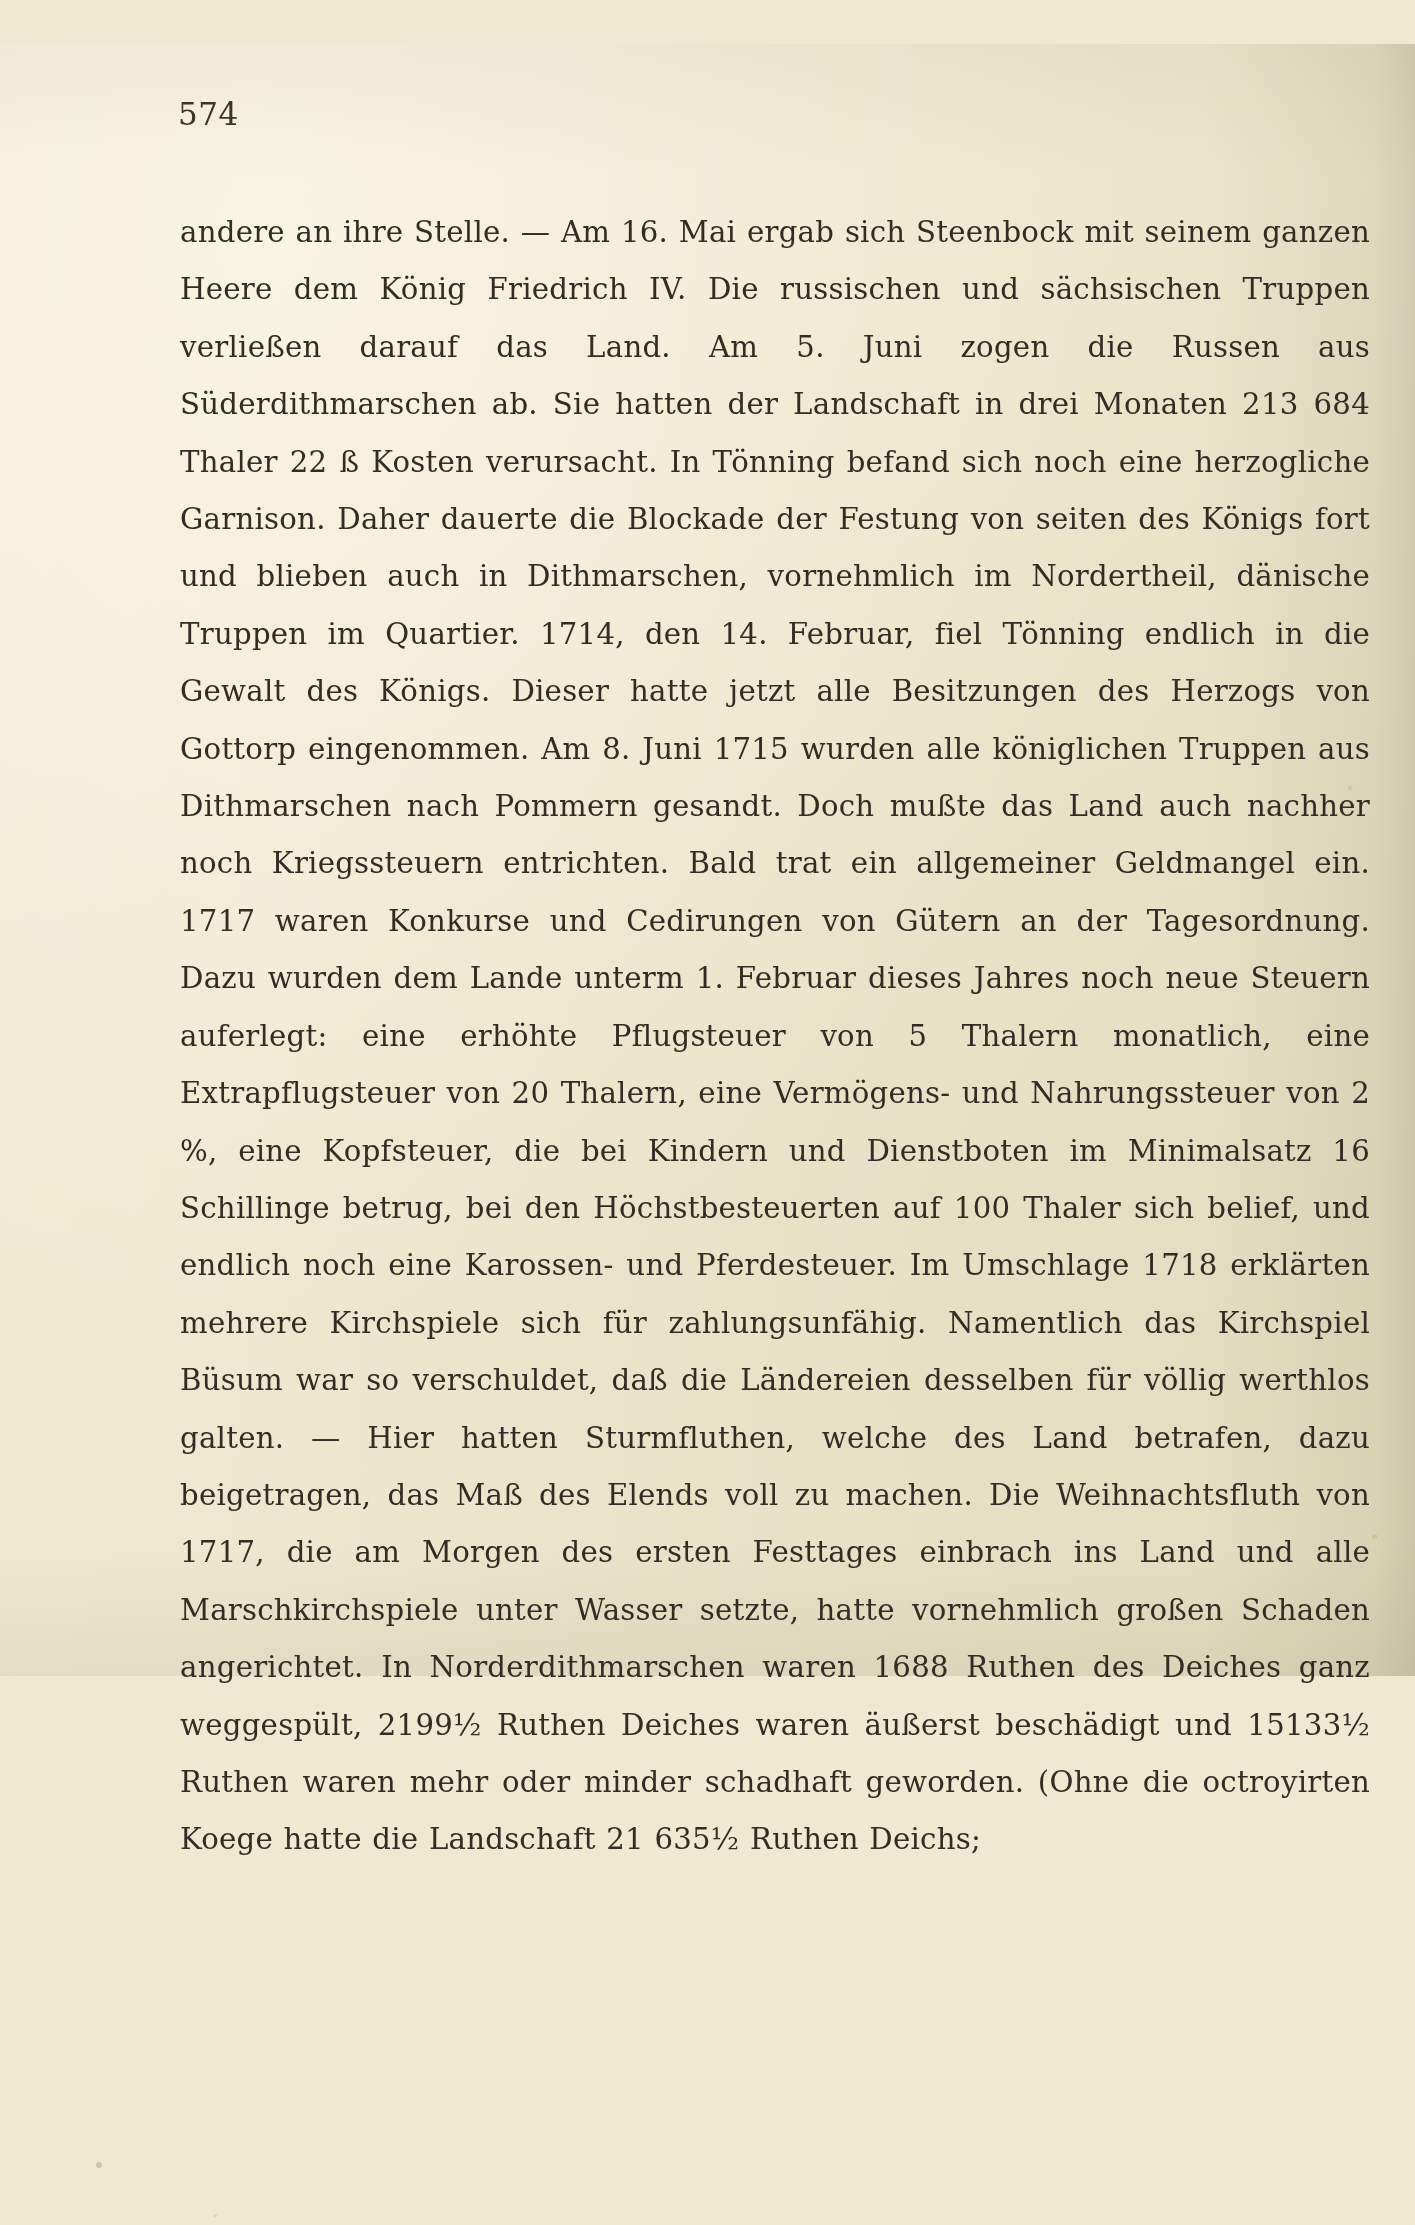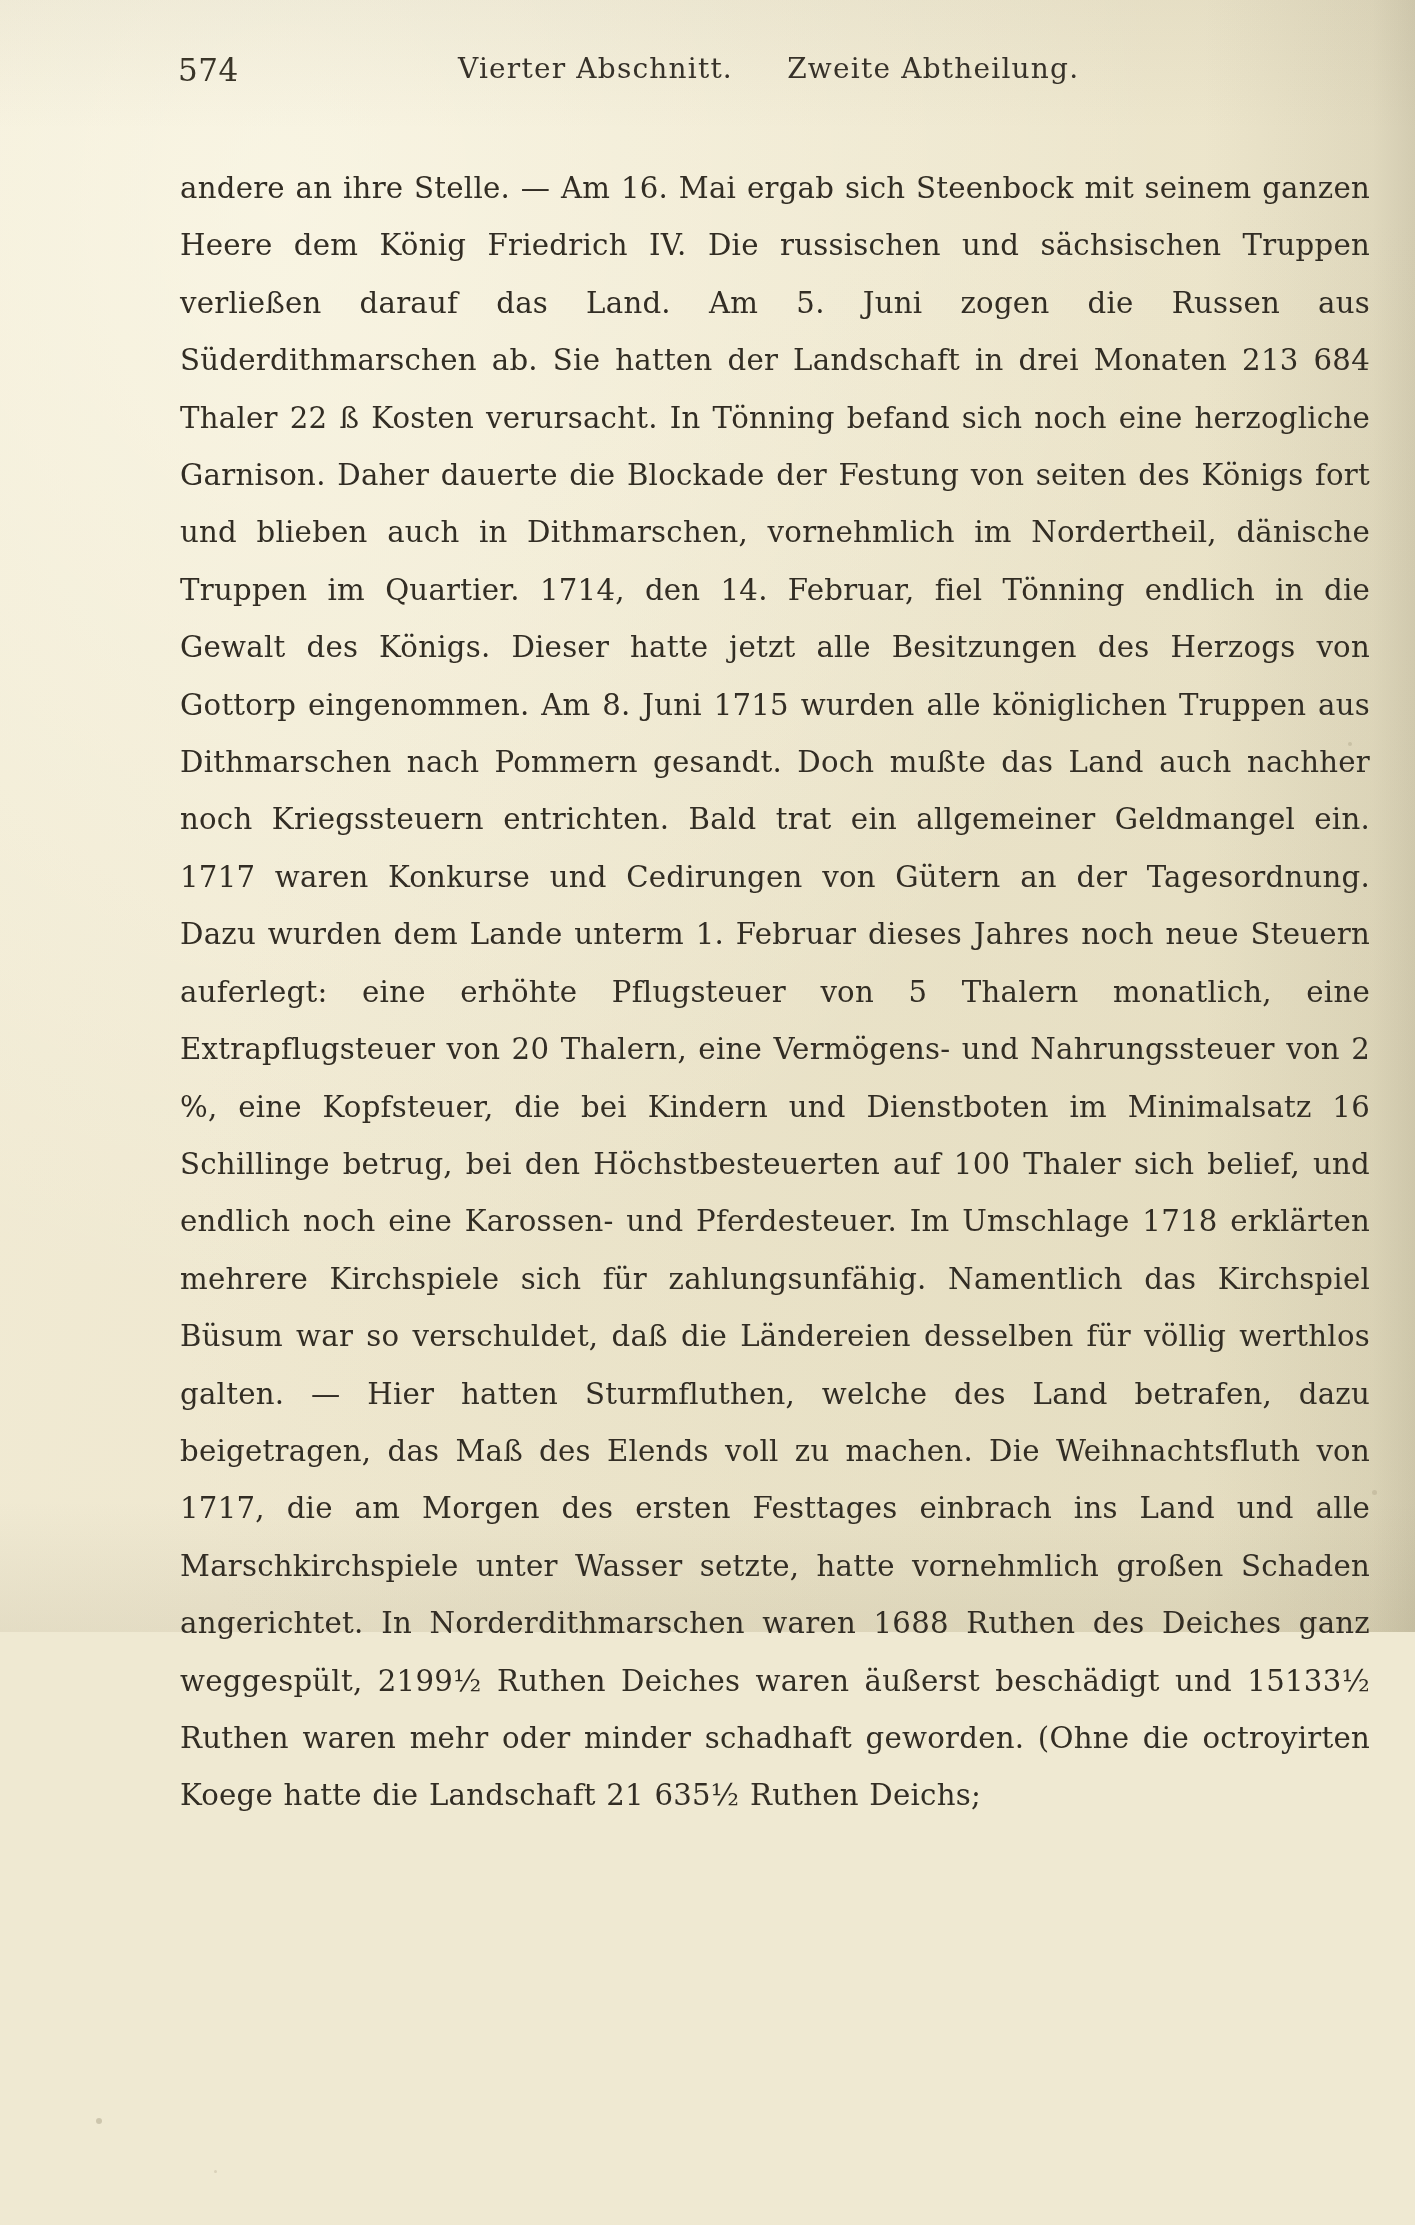--- a/index.html
+++ b/index.html
@@ -16,20 +16,21 @@
   
   .page {
     position: relative;
     width: 1415px;
     height: 1632px;
     box-sizing: border-box;
     background:
       radial-gradient(ellipse at 20% 12%, rgba(255,253,240,0.55) 0%, rgba(255,253,240,0) 55%),
       radial-gradient(ellipse at 85% 80%, rgba(222,214,184,0.45) 0%, rgba(222,214,184,0) 60%),
       linear-gradient(105deg, #f2ecd6 0%, #efe8d0 35%, #ece5cb 70%, #e8e1c5 100%);
+    margin-top: 44px;
   }
   
   .page:before {
     content: "";
     position: absolute;
     inset: 0;
     pointer-events: none;
     background:
       linear-gradient(to right, rgba(120,110,80,0.0) 85%, rgba(120,110,80,0.10) 97%, rgba(100,92,65,0.18) 100%),
       linear-gradient(to bottom, rgba(120,110,80,0.06) 0%, rgba(120,110,80,0.0) 8%, rgba(120,110,80,0.0) 92%, rgba(120,110,80,0.10) 100%);
@@ -103,25 +104,20 @@
   }
 </style>
 </head>
 <body>
 
 <div class="page">
   <div class="content">
 
     <div class="header">
       <div class="folio">574</div>
-      <div class="running-head">
-        <span>Vierter Abschnitt.</span>
-        <span class="rh-sep"></span>
-        <span>Zweite Abtheilung.</span>
-      </div>
     </div>
 
     <div class="body-text">
       <p>andere an ihre Stelle. — Am 16. Mai ergab sich Steenbock mit seinem ganzen Heere dem König Friedrich IV. Die russischen und sächsischen Truppen verließen darauf das Land. Am 5. Juni zogen die Russen aus Süderdithmarschen ab. Sie hatten der Landschaft in drei Monaten 213 684 Thaler 22 ß Kosten verursacht. In Tönning befand sich noch eine herzogliche Garnison. Daher dauerte die Blockade der Festung von seiten des Königs fort und blieben auch in Dithmarschen, vornehmlich im Nordertheil, dänische Truppen im Quartier. 1714, den 14. Februar, fiel Tönning endlich in die Gewalt des Königs. Dieser hatte jetzt alle Besitzungen des Herzogs von Gottorp eingenommen. Am 8. Juni 1715 wurden alle königlichen Truppen aus Dithmarschen nach Pommern gesandt. Doch mußte das Land auch nachher noch Kriegssteuern entrichten. Bald trat ein allgemeiner Geldmangel ein. 1717 waren Konkurse und Cedirungen von Gütern an der Tagesordnung. Dazu wurden dem Lande unterm 1. Februar dieses Jahres noch neue Steuern auferlegt: eine erhöhte Pflugsteuer von 5 Thalern monatlich, eine Extrapflugsteuer von 20 Thalern, eine Vermögens- und Nahrungssteuer von 2 %, eine Kopfsteuer, die bei Kindern und Dienstboten im Minimalsatz 16 Schillinge betrug, bei den Höchstbesteuerten auf 100 Thaler sich belief, und endlich noch eine Karossen- und Pferdesteuer. Im Umschlage 1718 erklärten mehrere Kirchspiele sich für zahlungsunfähig. Namentlich das Kirchspiel Büsum war so verschuldet, daß die Ländereien desselben für völlig werthlos galten. — Hier hatten Sturmfluthen, welche des Land betrafen, dazu beigetragen, das Maß des Elends voll zu machen. Die Weihnachtsfluth von 1717, die am Morgen des ersten Festtages einbrach ins Land und alle Marschkirchspiele unter Wasser setzte, hatte vornehmlich großen Schaden angerichtet. In Norderdithmarschen waren 1688 Ruthen des Deiches ganz weggespült, 2199½ Ruthen Deiches waren äußerst beschädigt und 15133½ Ruthen waren mehr oder minder schadhaft geworden. (Ohne die octroyirten Koege hatte die Landschaft 21 635½ Ruthen Deichs;</p>
     </div>
 
   </div>
 
   <span class="speck" style="left:96px; top:2118px; width:6px; height:6px;"></span>
   <span class="speck" style="left:1348px; top:742px; width:4px; height:4px; background:rgba(120,108,78,0.2);"></span>

